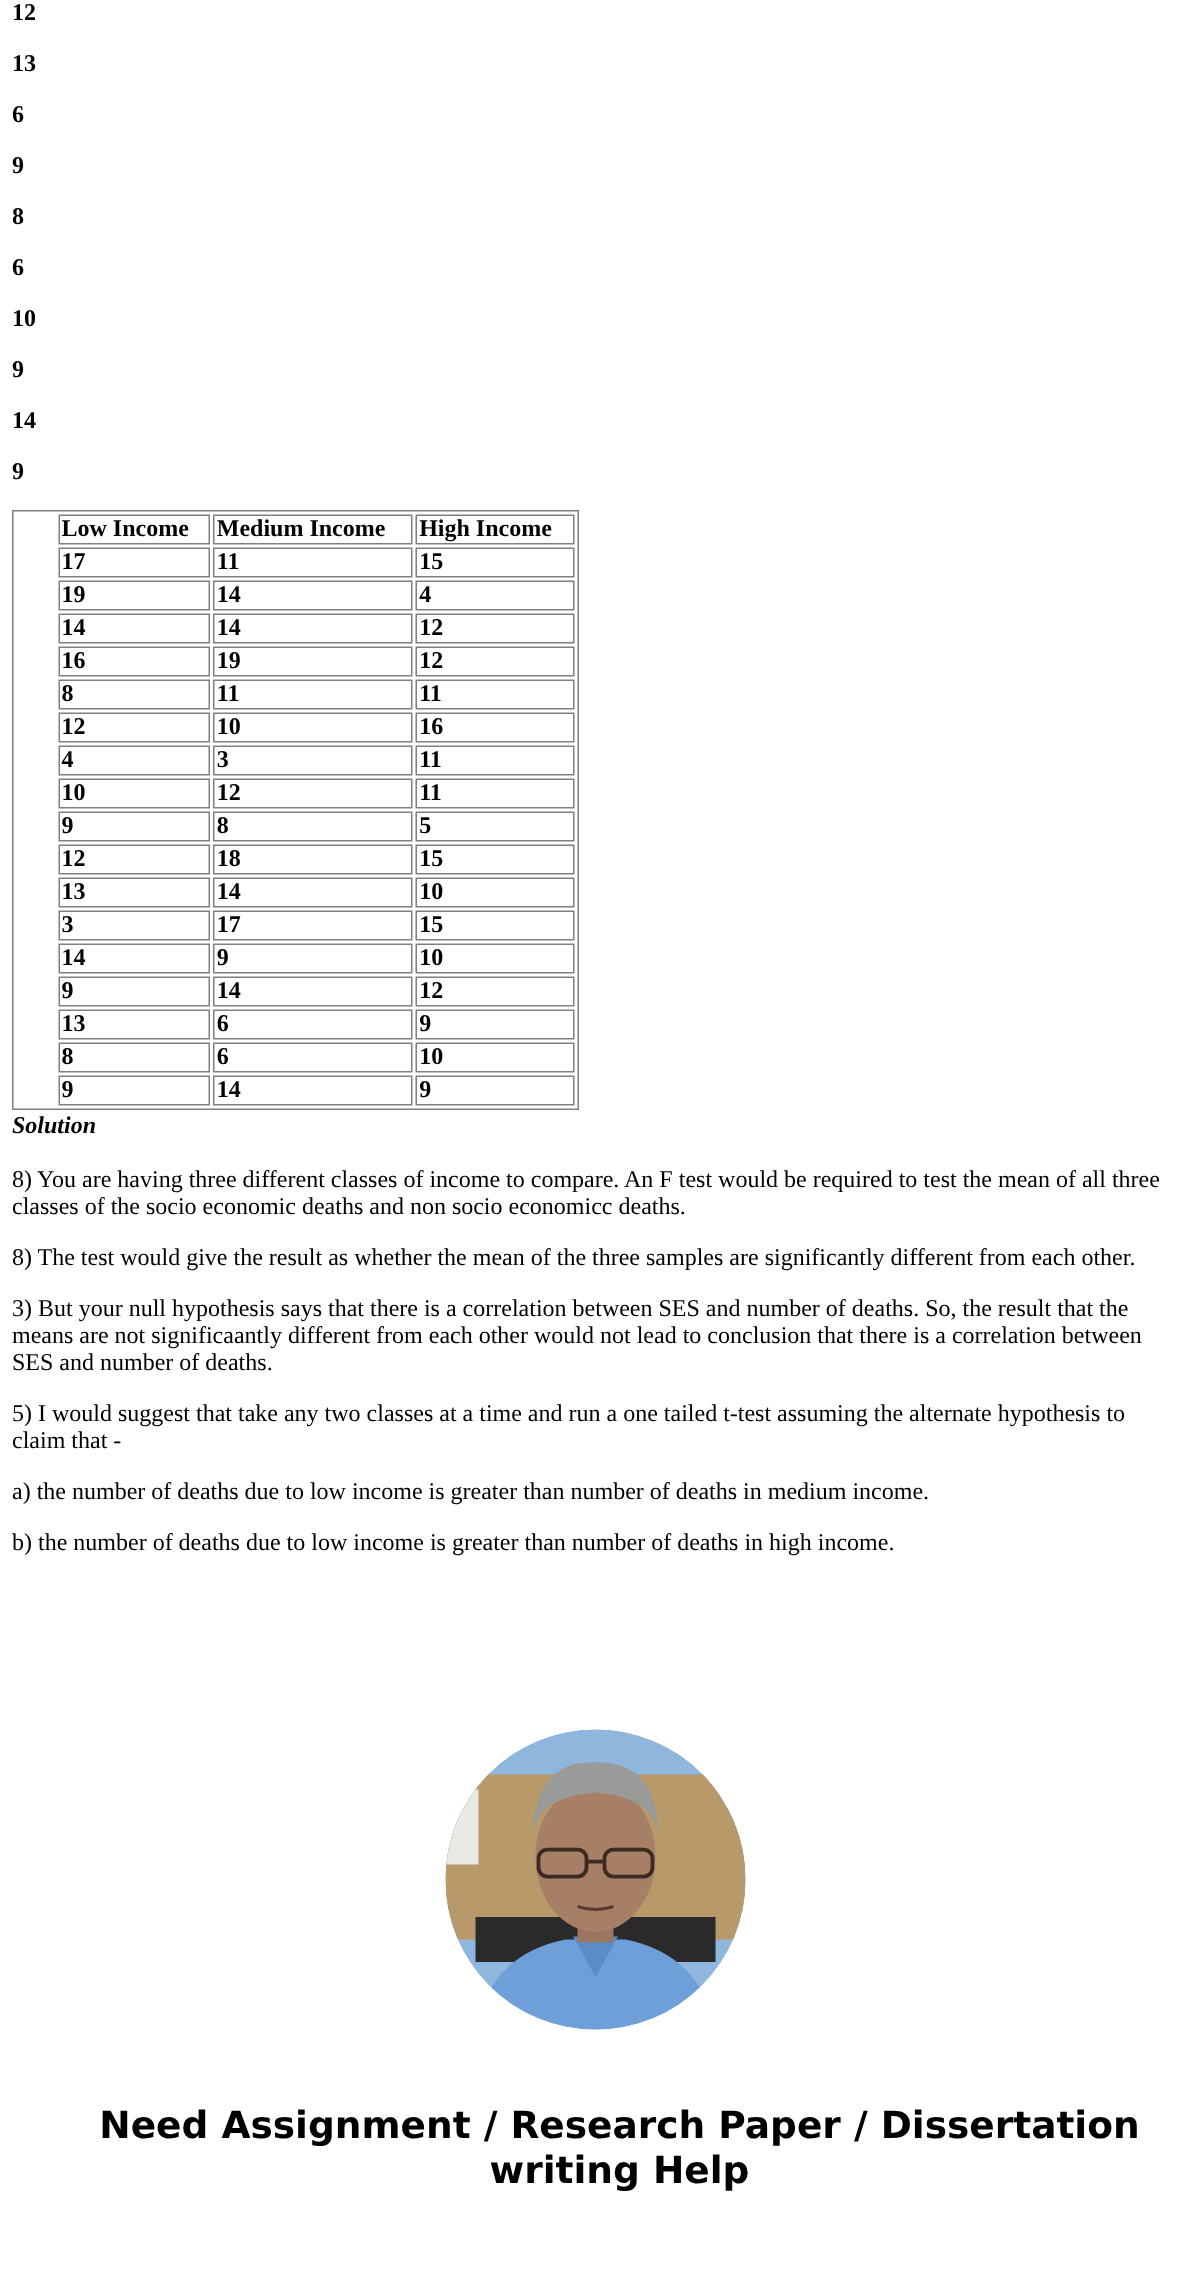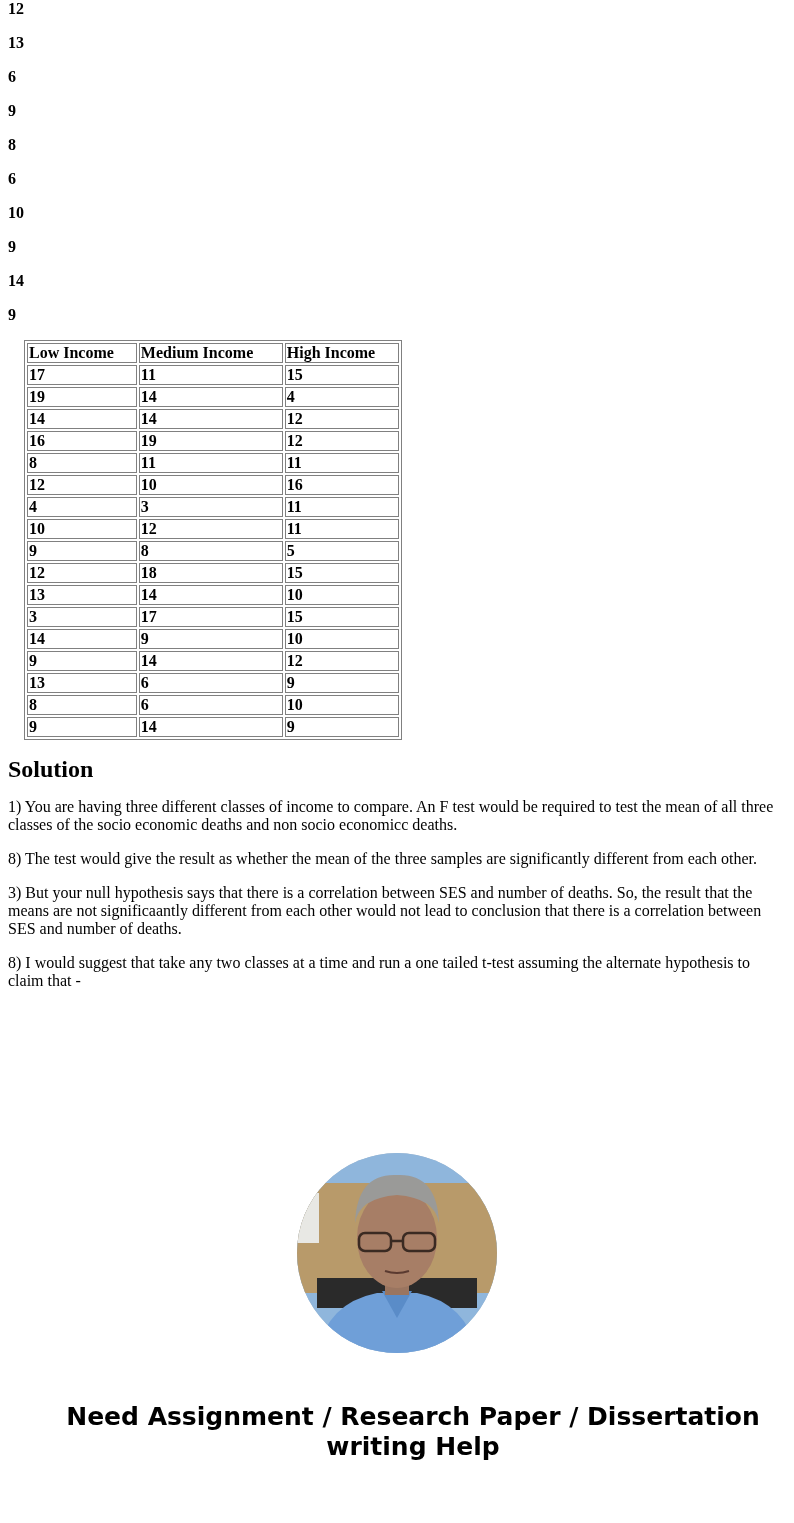--- a/index.html
+++ b/index.html
@@ -5,27 +5,27 @@
   html, body { margin: 0; padding: 0; background: #ffffff; }
   body {
     width: 794px; height: 1523px; overflow: hidden; position: relative;
     font-family: "Liberation Serif", serif; font-size: 16px; color: #000;
   }
   .content { position: absolute; left: 8px; top: -16px; width: 778px; }
   p { margin: 16px 0; line-height: 18px; }
   .num { font-weight: bold; margin: 16px 0; line-height: 18px; }
   table.data {
     border: 1px solid #808080; border-collapse: separate; border-spacing: 2px;
-    width: 378px; margin: 16px;
+    width: 378px; margin: 0; padding-left: 28px;
   }
   table.data td, table.data th {
     border: 1px solid #808080; padding: 0 1px; text-align: left;
     font-weight: bold; height: 18px; line-height: 18px; font-size: 16px;
   }
-  h3 { font-size: 24px; font-weight: bold; margin: 18px 0; line-height: 22px; }
+  h3 { font-size: 16px; font-weight: bold; margin: 0 0; line-height: 22px; font-style: italic; }
   .avatar-wrap { position: absolute; left: 297px; top: 1153px; width: 200px; height: 200px; }
   .avatar {
     width: 200px; height: 200px; border-radius: 50%; overflow: hidden; position: relative;
     background: #a8b8c8;
   }
   .promo {
     position: absolute; left: 0; top: 1402px; width: 794px; text-align: center;
     font-family: "DejaVu Sans", sans-serif; font-weight: bold; font-size: 25px; line-height: 30px; margin-left: 16px;
   }
 </style>
@@ -138,24 +138,26 @@
         </tr>
         <tr>
           <td>9</td>
           <td>14</td>
           <td>9</td>
         </tr>
       </tbody>
   </table>
 
   <h3>Solution</h3>
-  <p>1) You are having three different classes of income to compare. An F test would be required to test the mean of all three classes of the socio economic deaths and non socio economicc deaths.</p>
+  <p>8) You are having three different classes of income to compare. An F test would be required to test the mean of all three classes of the socio economic deaths and non socio economicc deaths.</p>
   <p>8) The test would give the result as whether the mean of the three samples are significantly different from each other.</p>
   <p>3) But your null hypothesis says that there is a correlation between SES and number of deaths. So, the result that the means are not significaantly different from each other would not lead to conclusion that there is a correlation between SES and number of deaths.</p>
-  <p>8) I would suggest that take any two classes at a time and run a one tailed t-test assuming the alternate hypothesis to claim that -</p>
+  <p>5) I would suggest that take any two classes at a time and run a one tailed t-test assuming the alternate hypothesis to claim that -</p>
+  <p>a) the number of deaths due to low income is greater than number of deaths in medium income.</p>
+  <p>b) the number of deaths due to low income is greater than number of deaths in high income.</p>
 </div>
 
 <div class="avatar-wrap">
   <div class="avatar">
     <svg width="200" height="200" viewBox="0 0 200 200">
       <rect x="0" y="0" width="200" height="200" fill="#8fb6dc"></rect>
       <rect x="0" y="30" width="200" height="110" fill="#b89a6a"></rect>
       <rect x="0" y="40" width="22" height="50" fill="#e8e8e4"></rect>
       <rect x="20" y="125" width="160" height="30" fill="#2a2a2a"></rect>
       <path d="M20 200 Q30 150 80 140 L120 140 Q170 150 180 200 Z" fill="#6f9fd8"></path>

